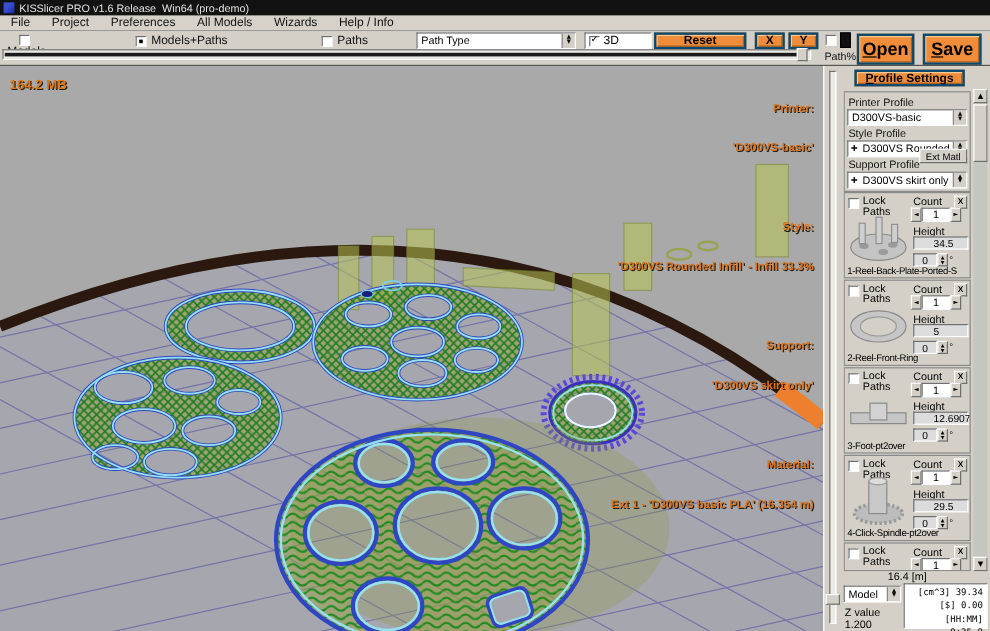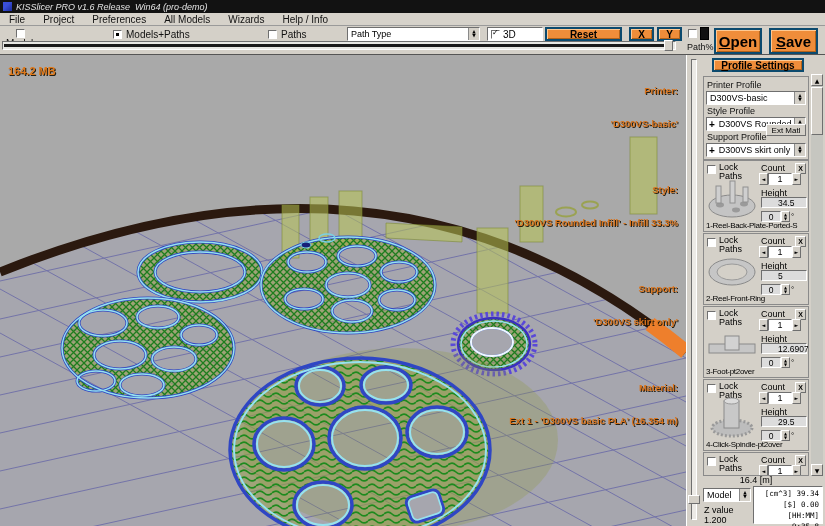--- a/index.html
+++ b/index.html
@@ -16,21 +16,21 @@
   .orange { background:#ef8d3a; border:2px solid #0c4a6e; color:#000; font-weight:bold;
         box-shadow: inset 1px 1px 0 #ffc992, inset -1px -1px 0 #b2621a;
         display:flex; align-items:center; justify-content:center; }
   .ul::first-letter { text-decoration:underline; }
 
   
   #titlebar { position:absolute; left:0; top:0; width:825px; height:13px; background:#121212;
         display:flex; align-items:center; }
   #titlebar .ticon { width:9px; height:9px; margin-left:3px; background:linear-gradient(135deg,#3a4fd8 40%,#1a2a9a);
         border:1px solid #descr; }
-  #titlebar .ttext { color:#e2e2e2; font-size:9px; margin-left:4px; white-space:pre;font-style:italic; }
+  #titlebar .ttext { color:#e2e2e2; font-size:9px; margin-left:4px; white-space:pre; }
 
   
   #menubar { position:absolute; left:0; top:13px; width:825px; height:13px; background:#d6d2ca;
         border-bottom:1px solid #9a9a9a; display:flex; align-items:center; }
   #menubar span { font-size:10px; padding:0 9px; color:#111; }
 
   
   #toolbar { position:absolute; left:0; top:26px; width:825px; height:29px; background:#d4d0c8;
         border-bottom:1px solid #555; }
   .tb { position:absolute; display:flex; align-items:center; font-size:10px; color:#111; }

